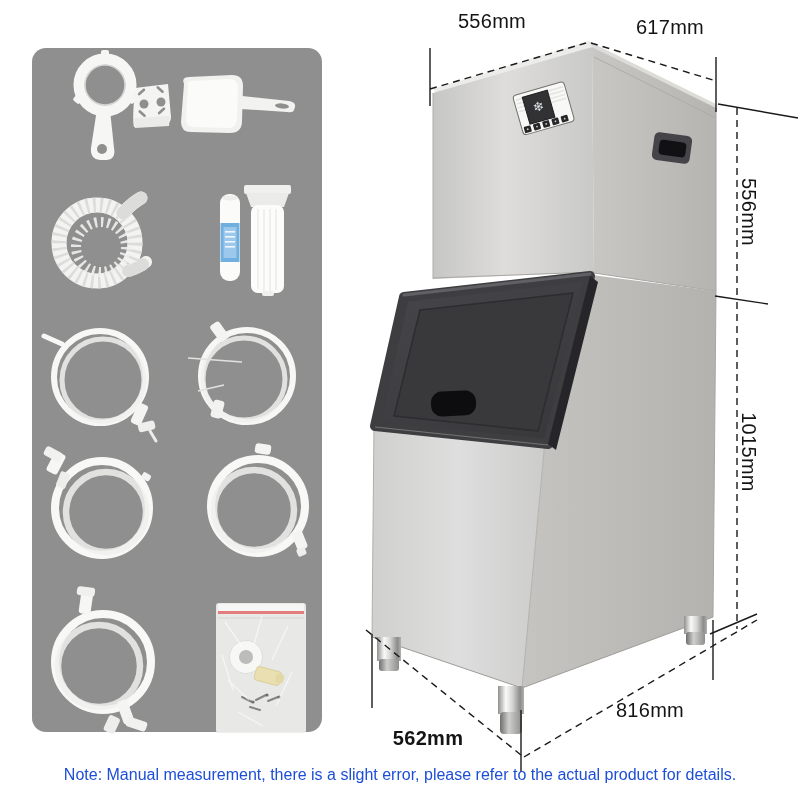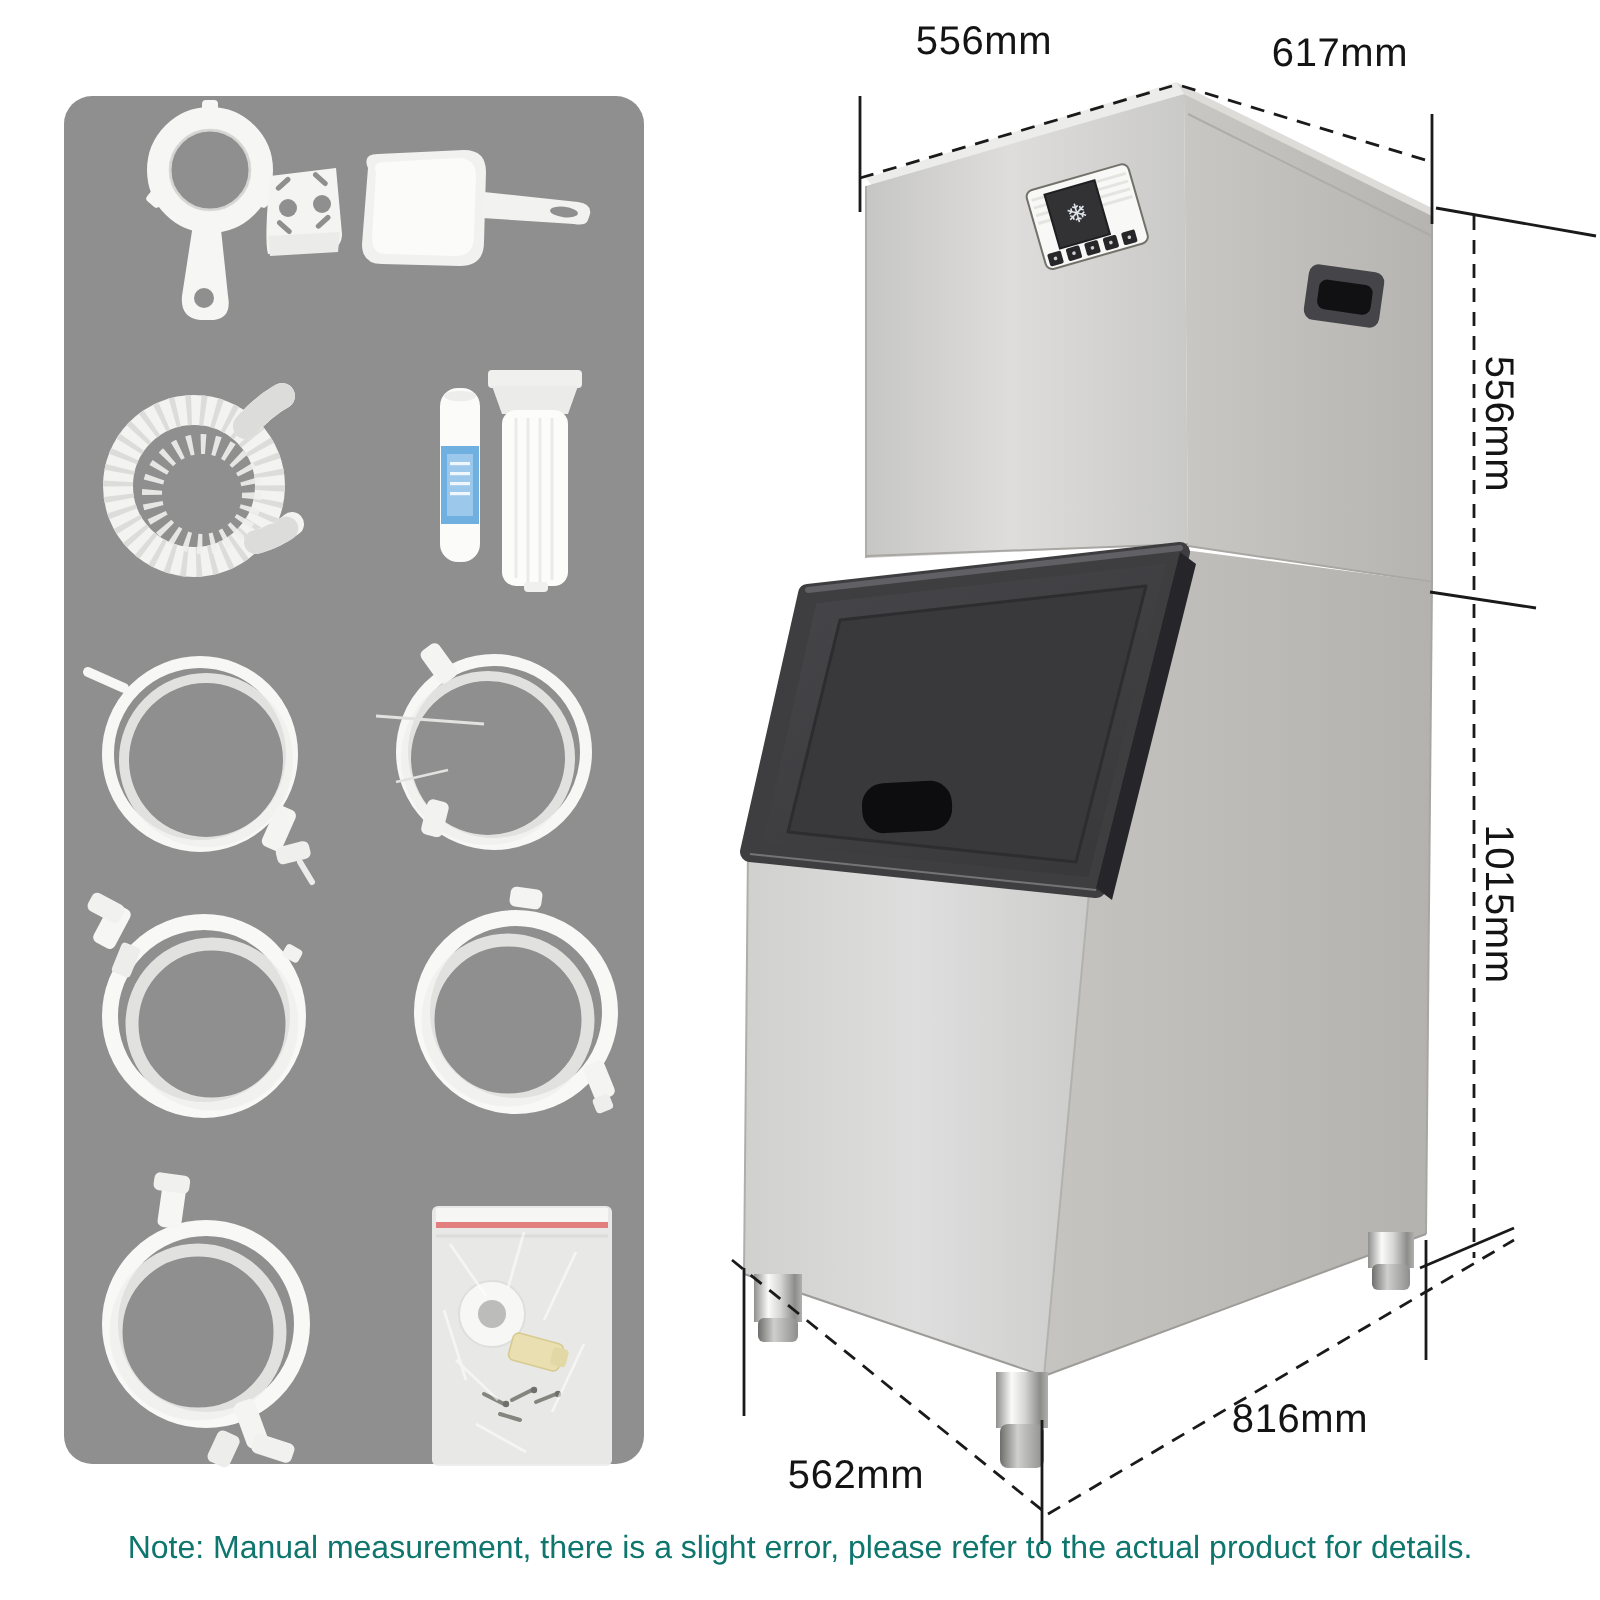--- a/index.html
+++ b/index.html
@@ -8,21 +8,21 @@
     font-family:"Liberation Sans", sans-serif; overflow:hidden;
   }
   .stage svg { position:absolute; left:0; top:0; }
   .dim {
     position:absolute; font-size:20px; color:#141414; text-align:center;
     letter-spacing:0.3px; line-height:22px; height:22px;
   }
   .dim.rot { transform:rotate(90deg); transform-origin:center center; }
   .note {
     position:absolute; left:0; top:766px; width:800px; text-align:center;
-    font-size:16px; color:#0f766e;
+    font-size:16px; color:#1d4ed8;
   }
 </style>
 </head>
 <body>
 
 <div class="stage">
 
   <svg width="800" height="800" viewBox="0 0 800 800">
     <defs>
       <linearGradient id="gFront" x1="0" y1="0" x2="1" y2="0">
@@ -290,16 +290,16 @@
         <line x1="366" y1="630" x2="521" y2="755"></line>
       </g>
     </g>
   </svg>
 
   <div class="dim" style="left:448px; top:10px; width:88px;">556mm</div>
   <div class="dim" style="left:626px; top:16px; width:88px;">617mm</div>
   <div class="dim rot" style="left:707px; top:201px; width:84px;">556mm</div>
   <div class="dim rot" style="left:697px; top:441px; width:104px;">1015mm</div>
   <div class="dim" style="left:606px; top:675px; width:88px;margin-top:24px;">816mm</div>
-  <div class="dim" style="left:384px; top:727px; width:88px;">562mm</div>
+  <div class="dim" style="left:384px; top:727px; width:88px;font-weight:bold;">562mm</div>
 
   <div class="note">Note: Manual measurement, there is a slight error, please refer to the actual product for details.</div>
 </div>
 
 </body></html>

